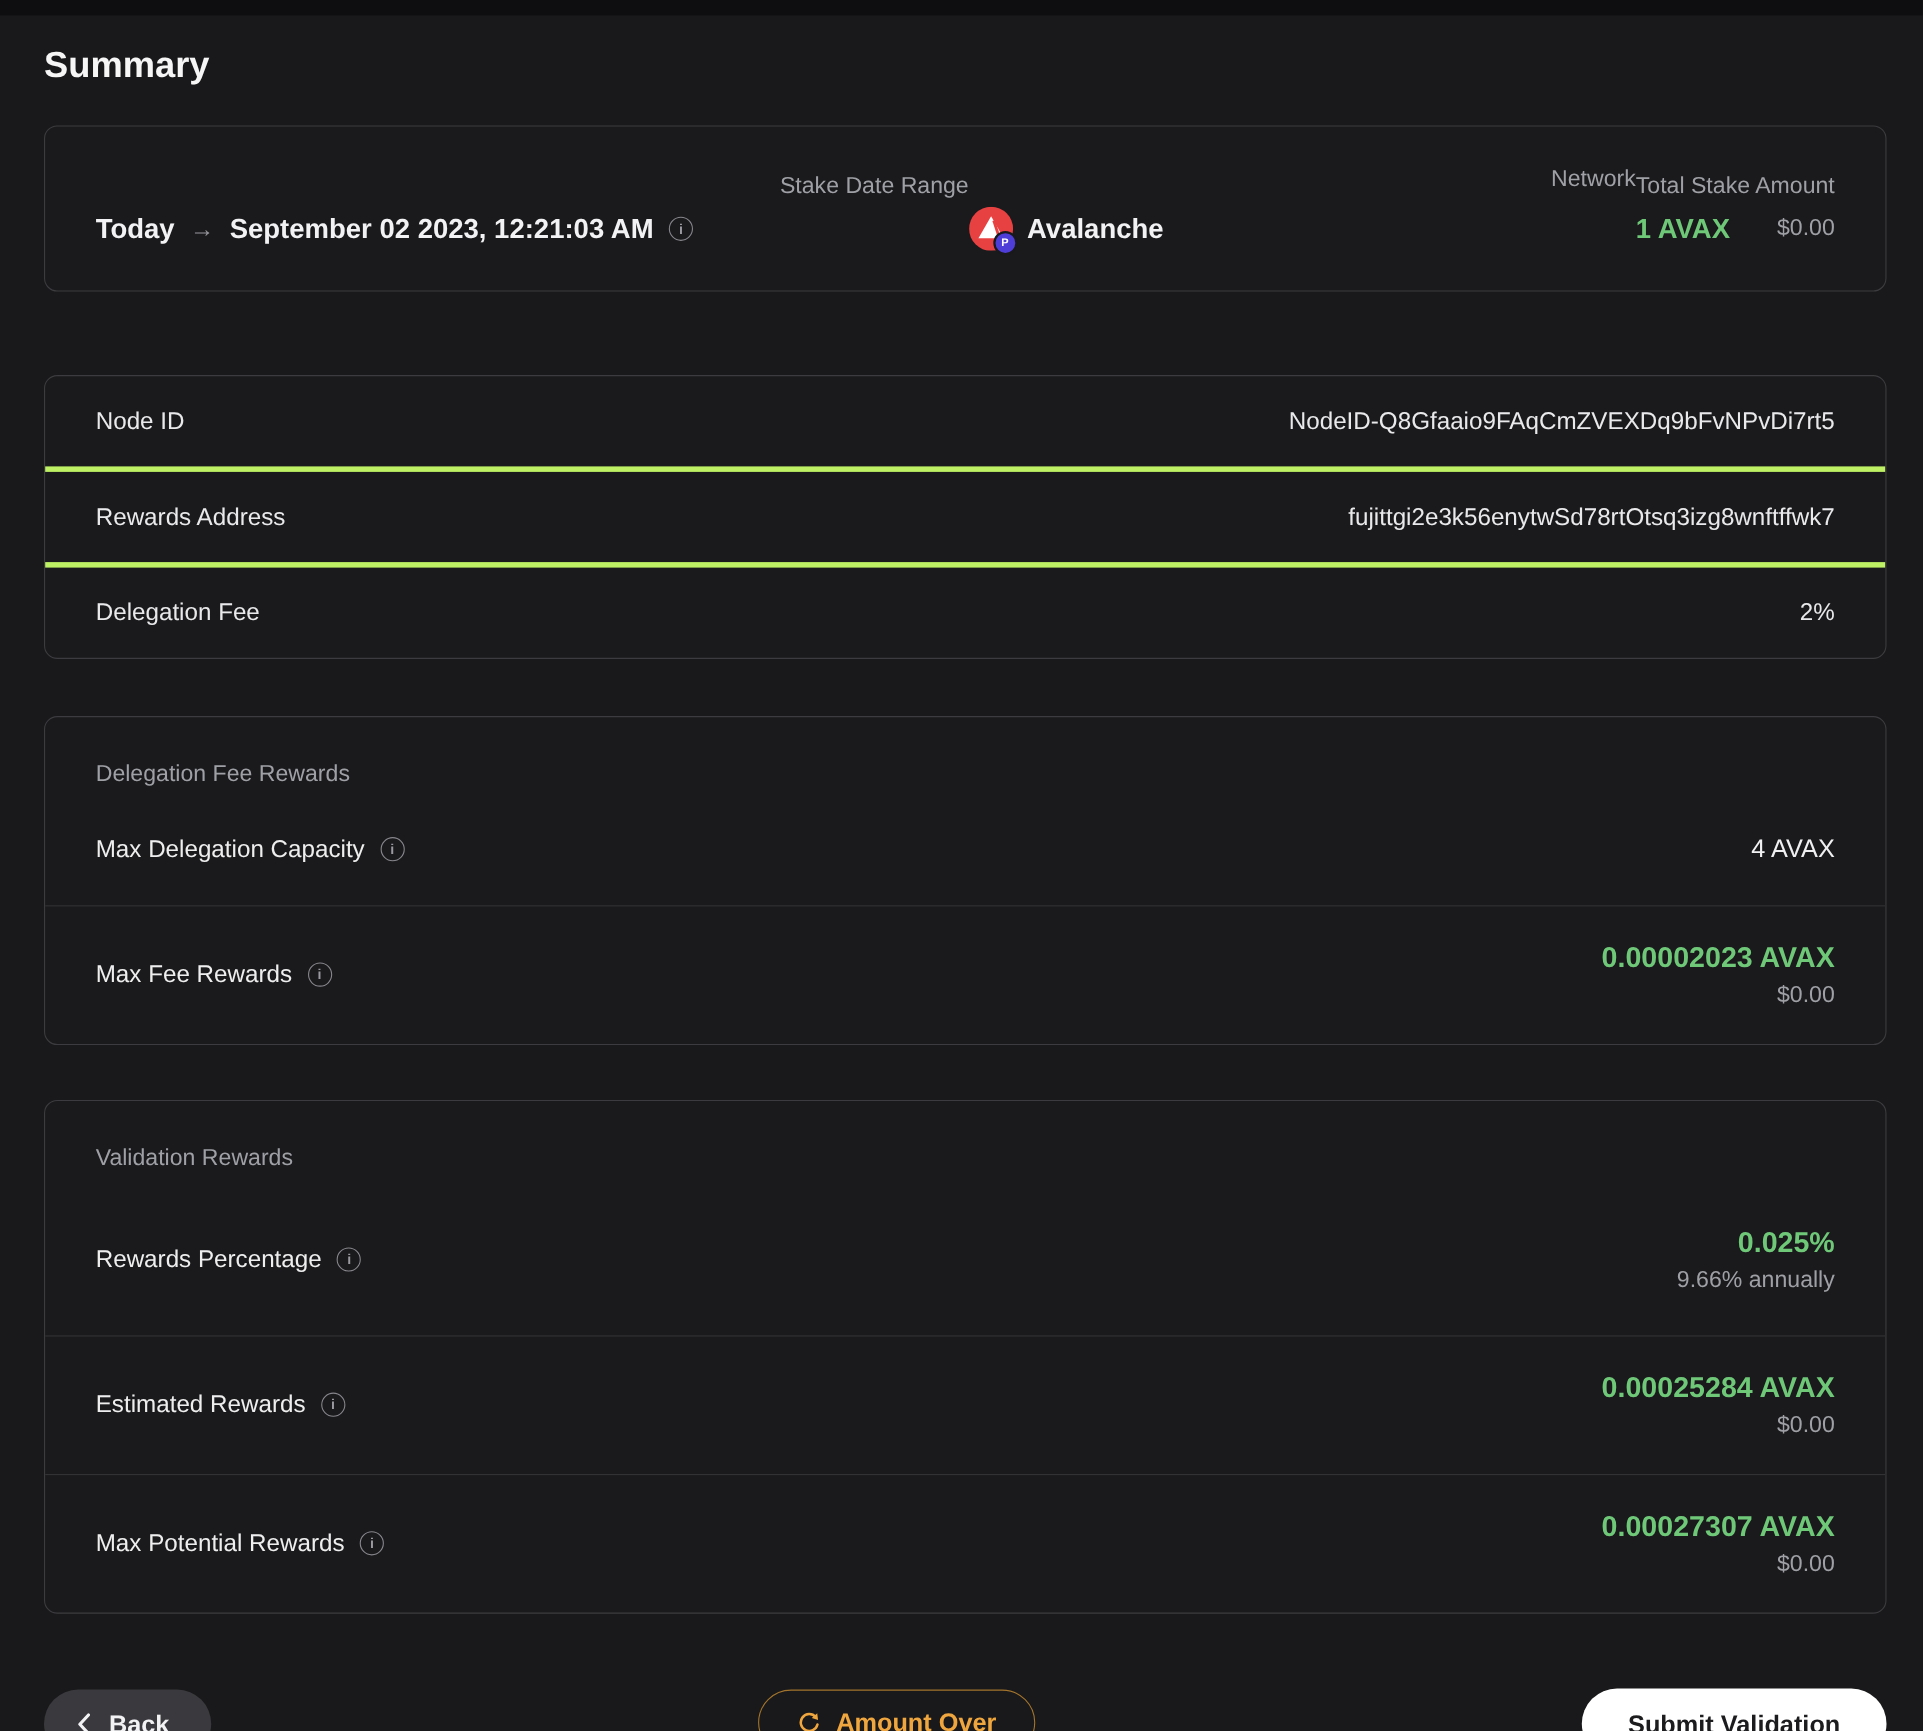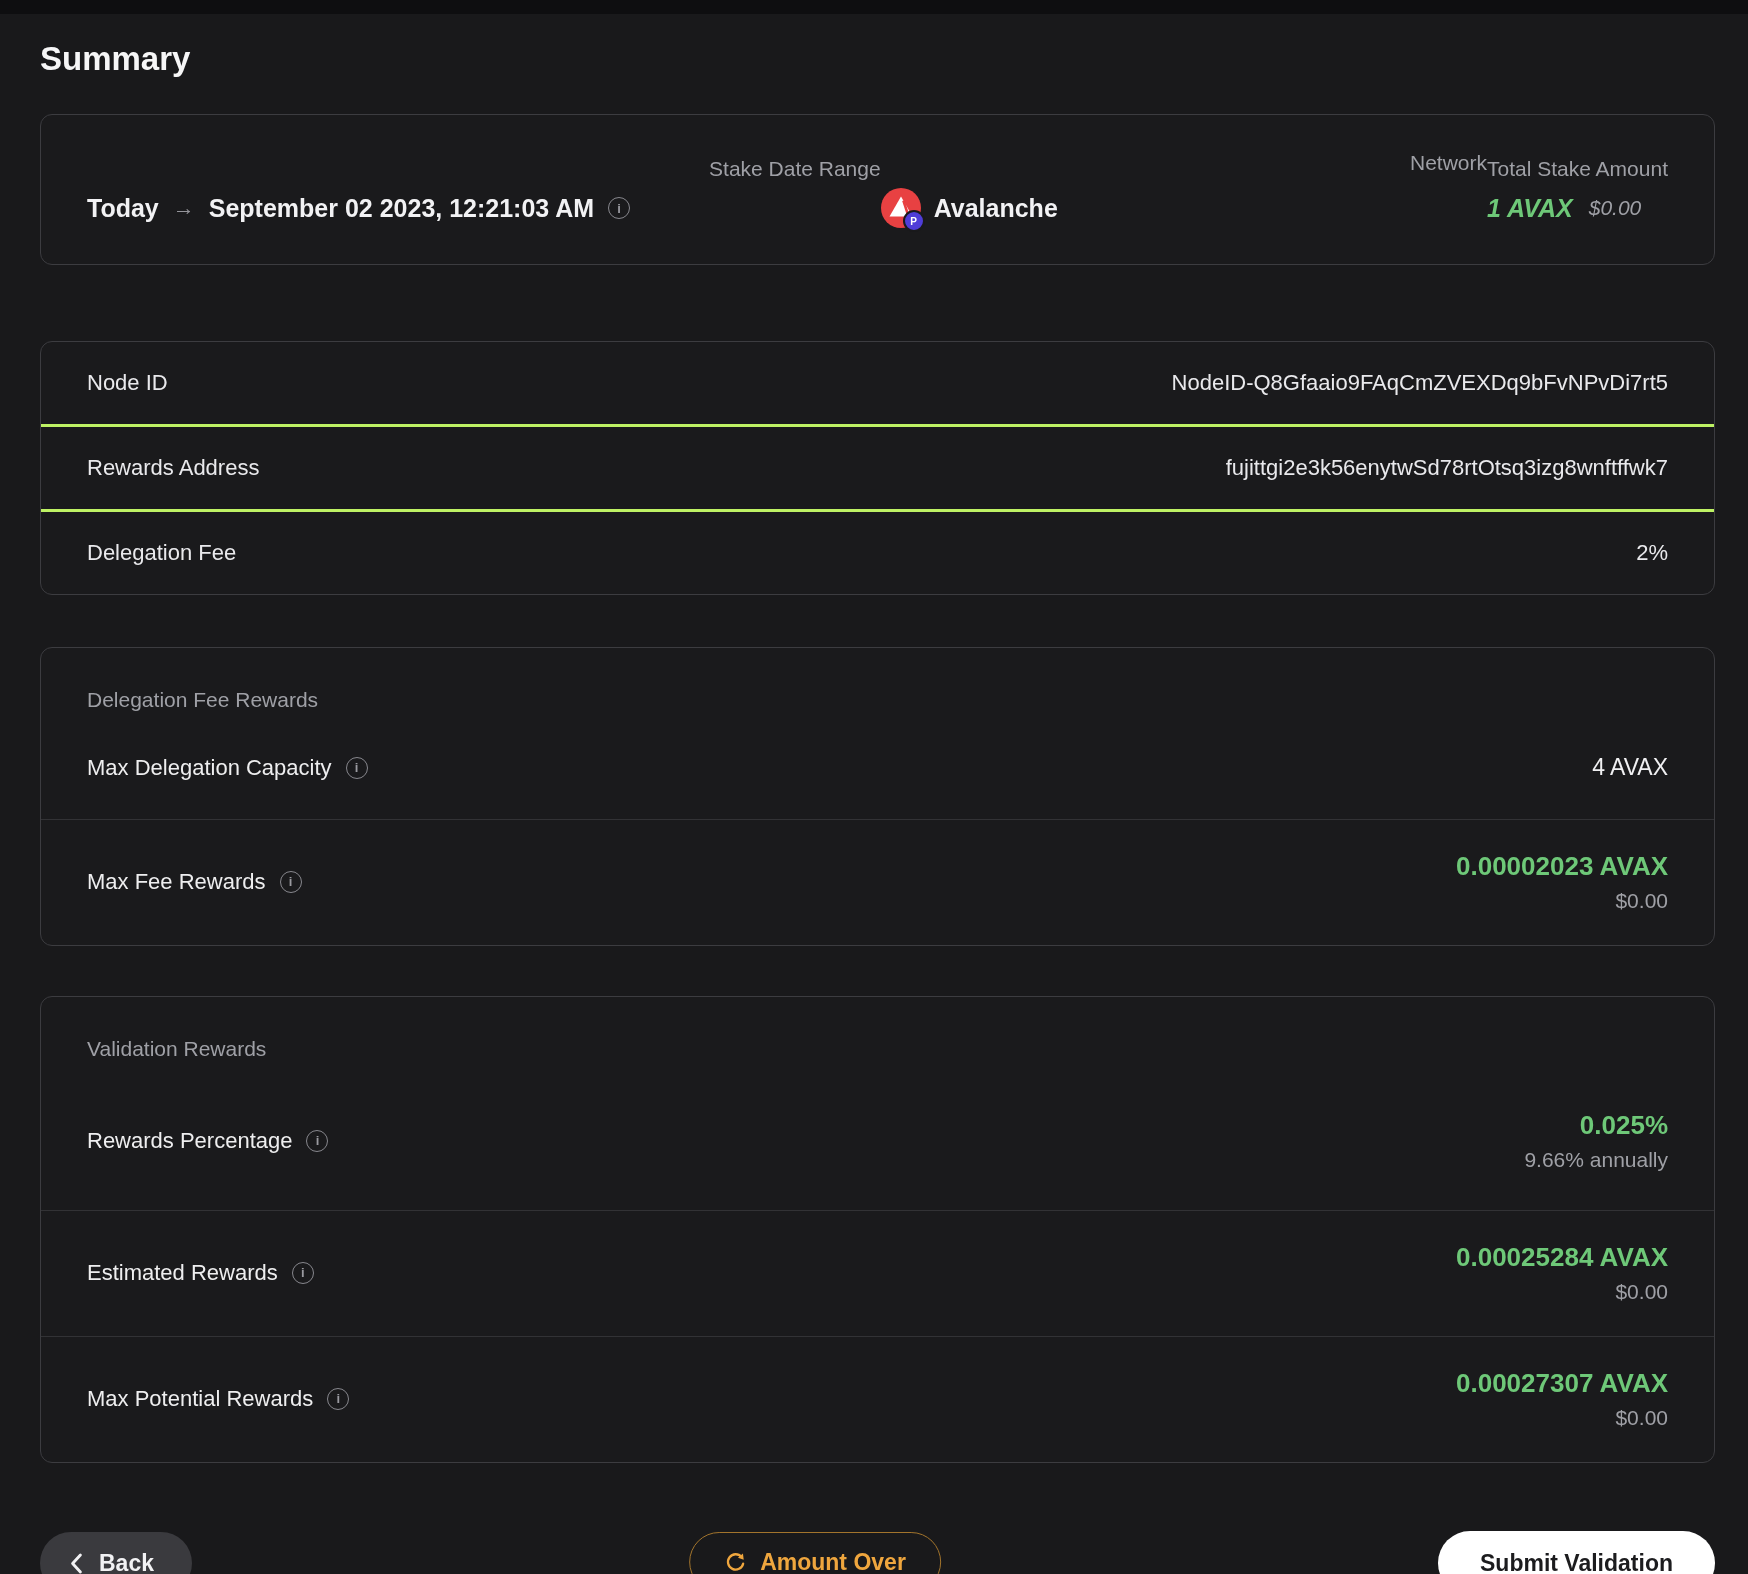--- a/index.html
+++ b/index.html
@@ -31,30 +31,30 @@
     color:#9a9aa0;font-size:13px;font-weight:600;font-style:normal;flex:0 0 auto;
   }
   .info.ml{margin-left:14px;}
   .net-icon{position:relative;width:40px;height:40px;margin-right:13px;flex:0 0 auto;}
   .net-badge{
     position:absolute;right:-4px;bottom:-4px;width:18px;height:18px;border-radius:50%;
     background:#4f3dd8;border:2px solid #19191b;color:#fff;font-size:10px;font-weight:700;
     display:flex;align-items:center;justify-content:center;
   }
   .col-right{text-align:right;}
-  .col-right .field-value{justify-content:flex-start;font-style:italic;}
+  .col-right .field-value{justify-content:space-between;}
   .green{color:#6ec878;}
   .usd-inline{color:#9fa0a6;font-weight:400;font-size:21px;margin-left:16px;}
   
   .card.details{margin-bottom:52px;overflow:hidden;}
   .trow{
     height:82px;display:flex;align-items:center;justify-content:space-between;
     padding:0 46px;font-size:22px;color:#e9e9ec;
   }
-  .trow + .trow{border-top:3px solid #bef264;}
+  .trow + .trow{border-top:5px solid #bef264;}
   .trow .t-label{font-weight:500;display:flex;align-items:center;}
   .trow .t-value{font-weight:400;text-align:right;}
   
   .card.section{margin-bottom:50px;overflow:hidden;margin-top:41px;}
   .section-title{font-size:21px;color:#9fa0a6;padding:40px 46px 0 46px;}
   .srow{
     display:flex;align-items:center;justify-content:space-between;padding:0 46px;
   }
   .srow .s-label{font-size:22px;font-weight:500;color:#eeeeef;display:flex;align-items:center;}
   .s-label .info{margin-left:14px;}

